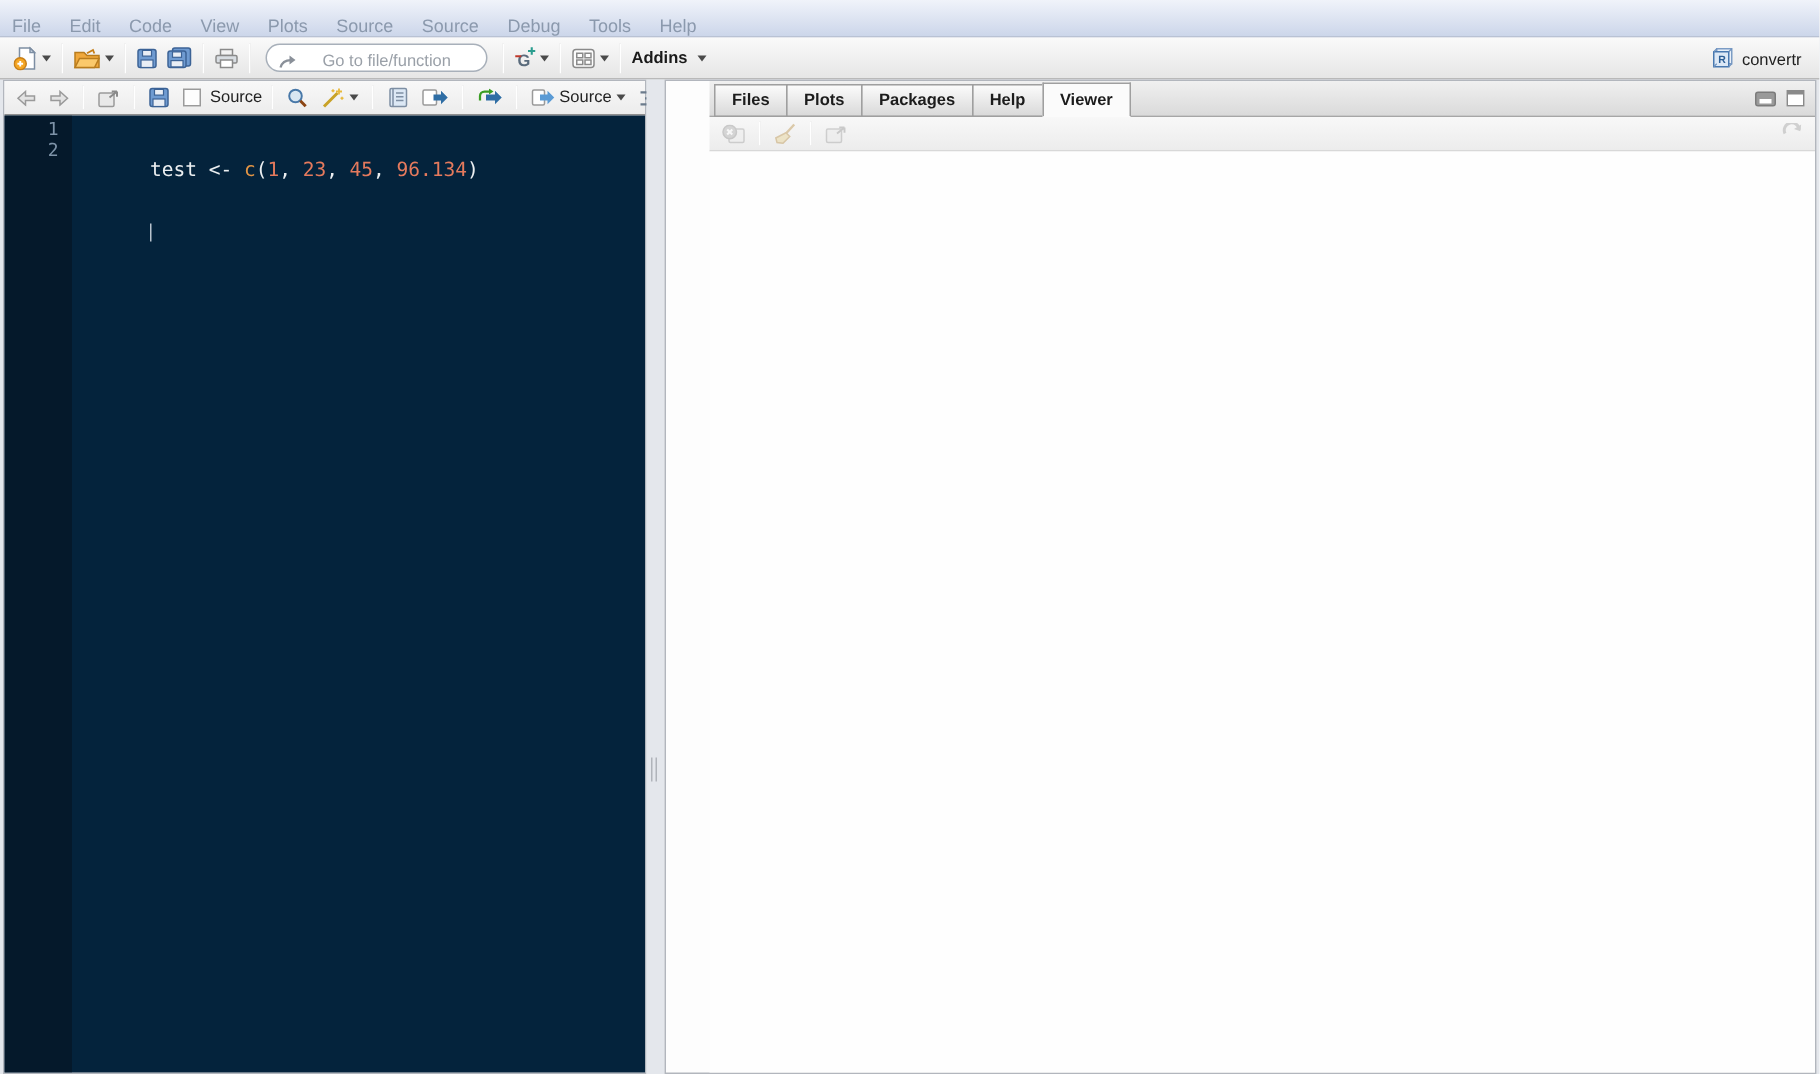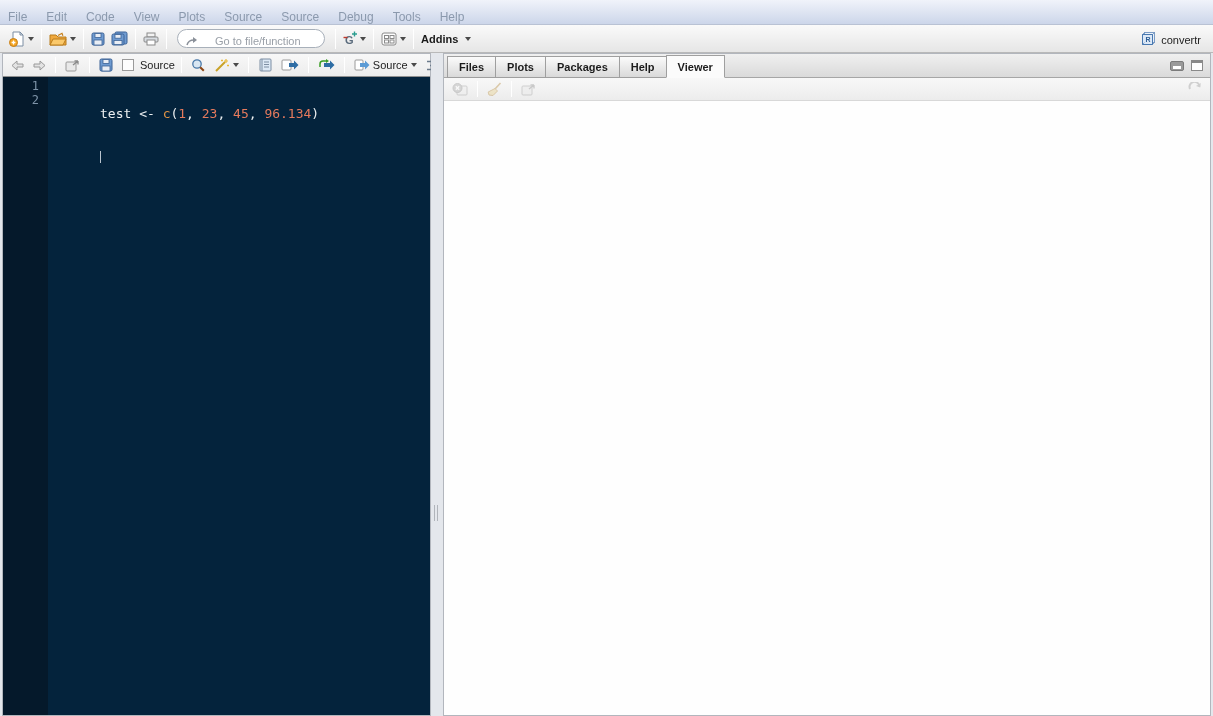--- a/index.html
+++ b/index.html
@@ -28,21 +28,21 @@
     display:flex; align-items:flex-end; padding:0 8px; gap:17px; margin:0 6px;
   }
   .searchbox input { border:none; outline:none; width:100%; font-size:11px; color:#444; background:transparent; font-family:"Liberation Sans",sans-serif; }
   .searchbox input::placeholder { color:#9aa0a8; }
   .addins-label { font-size:11px; font-weight:bold; color:#1a1a1a; margin-right:4px; }
   .project-chip { margin-left:auto; display:flex; align-items:flex-end; gap:5px; font-size:11px; color:#222; padding-right:6px; }
 
   
   .pane { position:absolute; top:53px; bottom:0; background:#fdfdfd; border:1px solid #b2b6bd; display:flex; flex-direction:column; }
   .source-pane { left:2px; width:429px; }
-  .right-pane { left:443px; right:2px; }
+  .right-pane { left:443px; right:2px;padding-left:29px; }
 
   .tabbar {
     height:24px; flex:0 0 24px; background:linear-gradient(#f0f0f0,#dadada);
     border-bottom:1px solid #a6a6a6; position:relative; display:flex; align-items:flex-end;
   }
   .winbtns { position:absolute; right:7px; top:6px; display:flex; gap:7px; align-items:center; }
   .btn-min { width:14px; height:10px; border:1px solid #7b7b7b; border-radius:2px; background:#9a9a9a; position:relative; }
   .btn-min::after { content:""; position:absolute; left:2px; right:2px; bottom:1px; height:3px; background:#fff; }
   .btn-max { width:12px; height:11px; border:1px solid #8a8a8a; border-top:3px solid #8a8a8a; background:#fff; }
 

